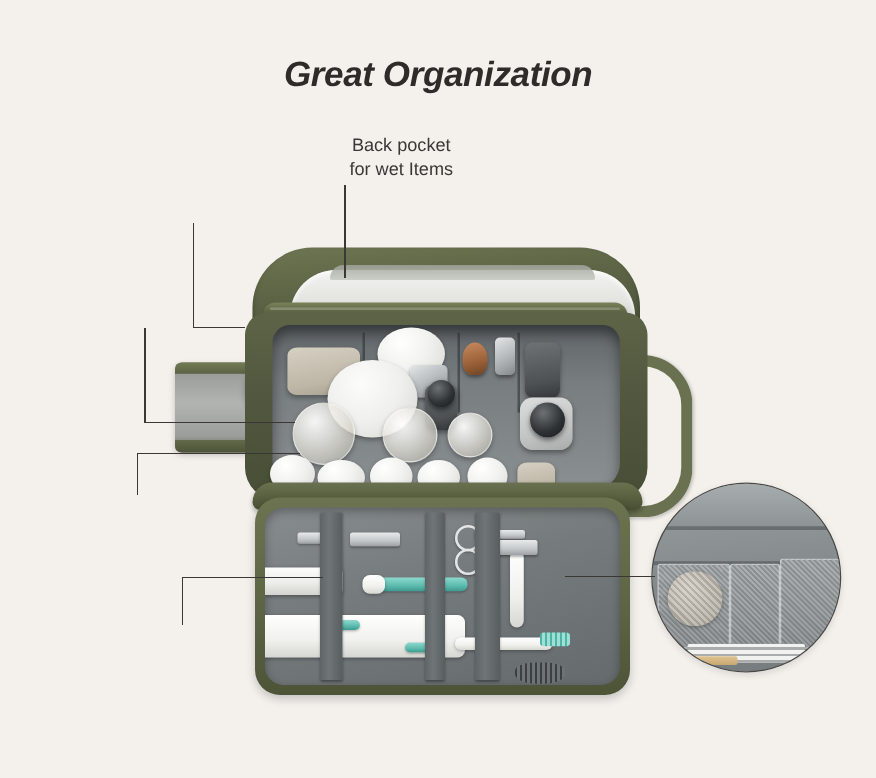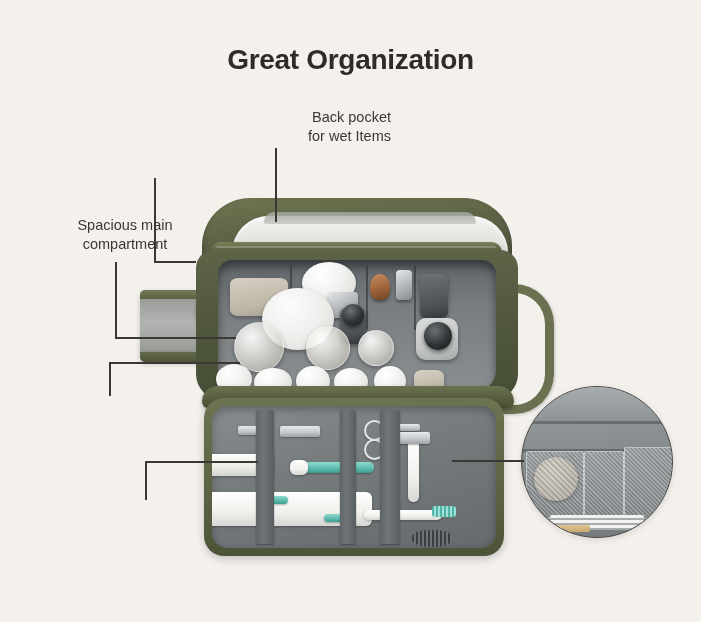--- a/index.html
+++ b/index.html
@@ -25,31 +25,32 @@
   .title {
     position: absolute;
     left: 0;
     top: 44px;
     width: 701px;
     text-align: center;
     font-size: 28px;
     font-weight: bold;
     letter-spacing: -0.3px;
     color: #2E2B28;
+    font-style: italic;
   }
 
   
   .callout {
     position: absolute;
     font-size: 14.5px;
     line-height: 19px;
     color: #3A3734;
     white-space: pre-line;
   }
-  .c-back-pocket { left: 231px; top: 108px; width: 160px; text-align: right; }
+  .c-back-pocket { left: 241px; top: 108px; width: 160px; text-align: center; }
   .c-elastic     { left: 85px;  top: 155px; width: 140px; text-align: center; }
   .c-spacious    { left: 45px;  top: 216px; width: 160px; text-align: center; }
   .c-mesh        { left: 42px;  top: 398px; width: 152px; text-align: center; }
   .c-storage     { left: 76px;  top: 504px; width: 152px; text-align: center; }
 
   
   #leaders {
     position: absolute;
     left: 0; top: 0;
     width: 701px; height: 622px;
@@ -346,22 +347,20 @@
 </style>
 </head>
 <body style="background: rgb(244, 241, 237);">
 
 <div id="stage">
 
   <div class="title">Great Organization</div>
 
   <div class="callout c-back-pocket">Back pocket
 for wet Items</div>
-  <div class="callout c-spacious">Spacious main
-compartment</div>
 
   <div id="bag">
 
     <div class="side-flap"></div>
     <div class="flap-disc"></div>
 
     <div class="handle"></div>
 
     <div class="lid-shell">
       <div class="lid-mesh"></div>

